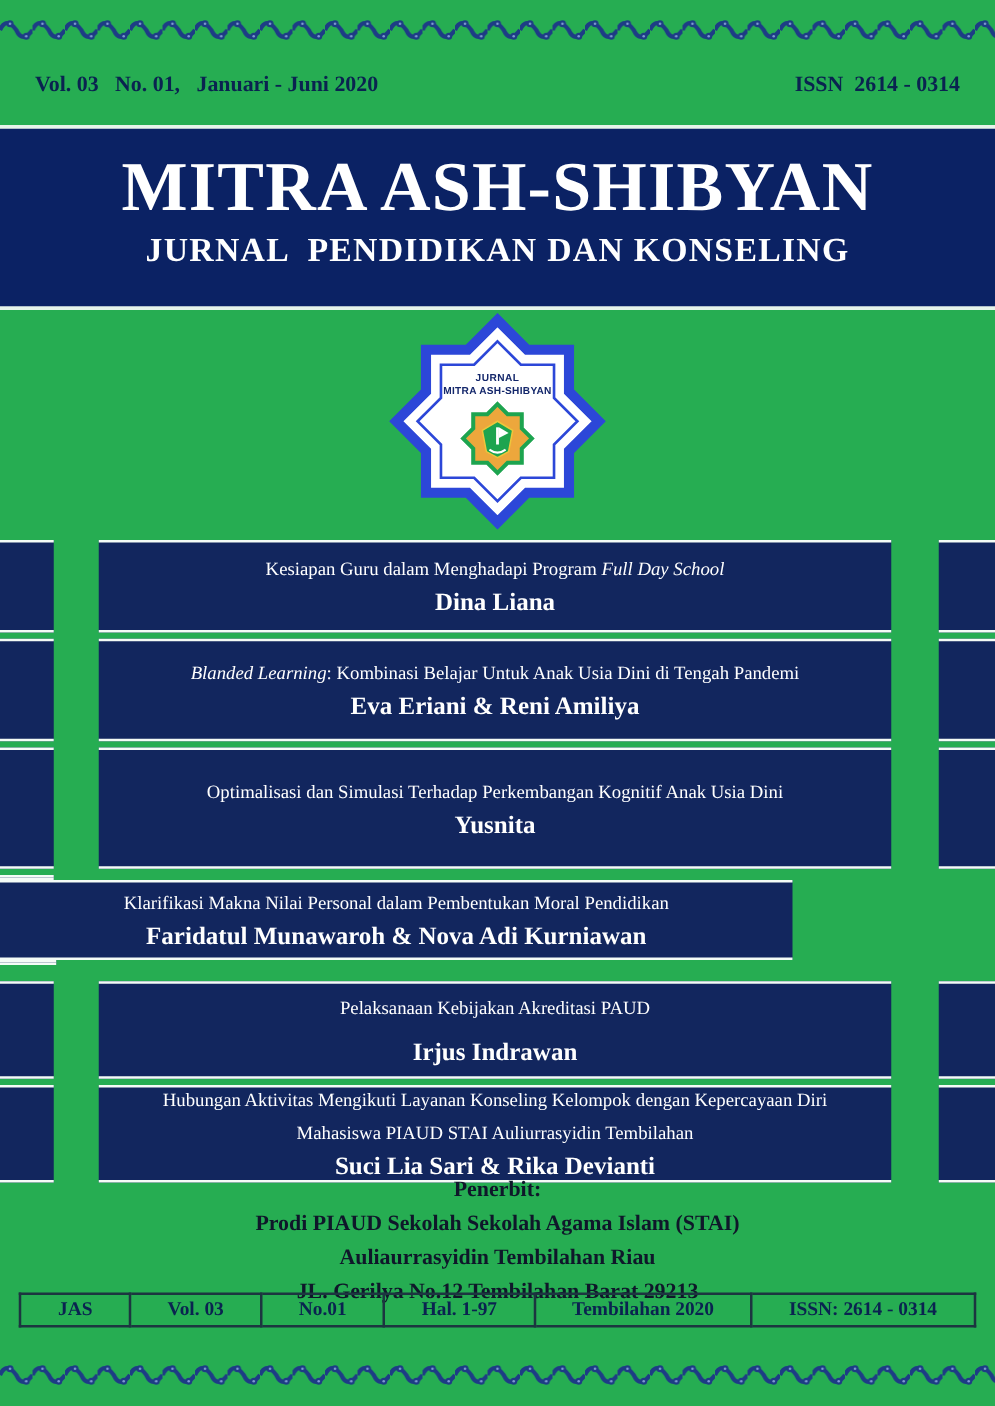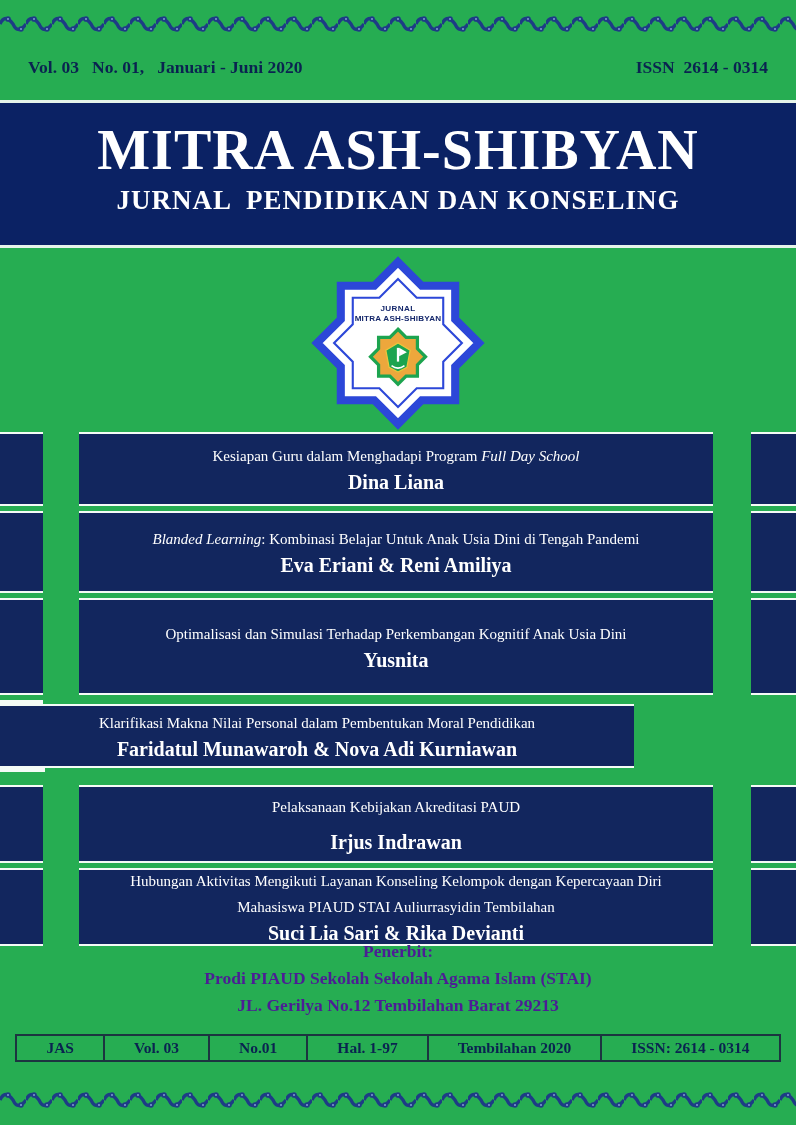--- a/index.html
+++ b/index.html
@@ -37,21 +37,21 @@
   #masthead .title{
     margin-top:16px;
     font-size:56px;font-weight:bold;letter-spacing:1px;line-height:62px;
   }
   #masthead .subtitle{
     margin-top:4px;
     font-size:27px;font-weight:bold;letter-spacing:1px;white-space:pre;
   }
 
   
-  #logo-wrap{top:248px;height:184px;display:flex;justify-content:center;align-items:flex-end;}
+  #logo-wrap{top:248px;height:184px;display:flex;justify-content:center;align-items:flex-start;}
 
   
   #articles{top:432px;display:flex;flex-direction:column;gap:5px;}
   .article-row{display:flex;align-items:stretch;}
   .article-row:nth-child(1){height:74px;}
   .article-row:nth-child(2){height:82px;}
   .article-row:nth-child(3){height:97px;justify-content:flex-end;}
   .article-row:nth-child(4){height:80px;flex-direction:column;}
   .article-row:nth-child(5){height:78px;}
   .article-row:nth-child(6){height:78px;}
@@ -71,21 +71,21 @@
     display:flex;flex-direction:column;justify-content:center;
   }
   .article-title{font-size:15px;line-height:26px;font-family:Liberation Serif, serif;}
   .article-authors{font-size:20px;font-weight:bold;line-height:25px;margin-top:1px;}
   .article-row:nth-child(5) .article-authors{margin-top:10px;}
   .it{font-style:italic;}
 
   
   #publisher{
     top:938px;text-align:center;
-    color:#4c1d95;font-weight:bold;font-size:17.5px;line-height:27px;
+    color:#0f172a;font-weight:bold;font-size:17.5px;line-height:27px;
   }
 
   
   #info-table-wrap{top:1034px;display:flex;justify-content:center;}
   table.info{border-collapse:collapse;}
   table.info td{
     border:2px solid #1c3540;
     color:#0a2350;font-weight:bold;font-size:15.5px;
     padding:3px 29px;white-space:pre;text-align:center;
   }
@@ -204,20 +204,21 @@
     </div>
     <div class="gap-r"></div>
     <div class="edge-tab right"></div>
   </div>
 
 </div>
 
 <div class="abs" id="publisher">
   <div>Penerbit:</div>
   <div>Prodi PIAUD Sekolah Sekolah Agama Islam (STAI)</div>
+  <div>Auliaurrasyidin Tembilahan Riau</div>
   <div>JL. Gerilya No.12 Tembilahan Barat 29213</div>
 </div>
 
 <div class="abs" id="info-table-wrap">
   <table class="info">
     <tbody>
         <tr>
       <td>JAS</td>
       <td>Vol. 03</td>
       <td>No.01</td>

